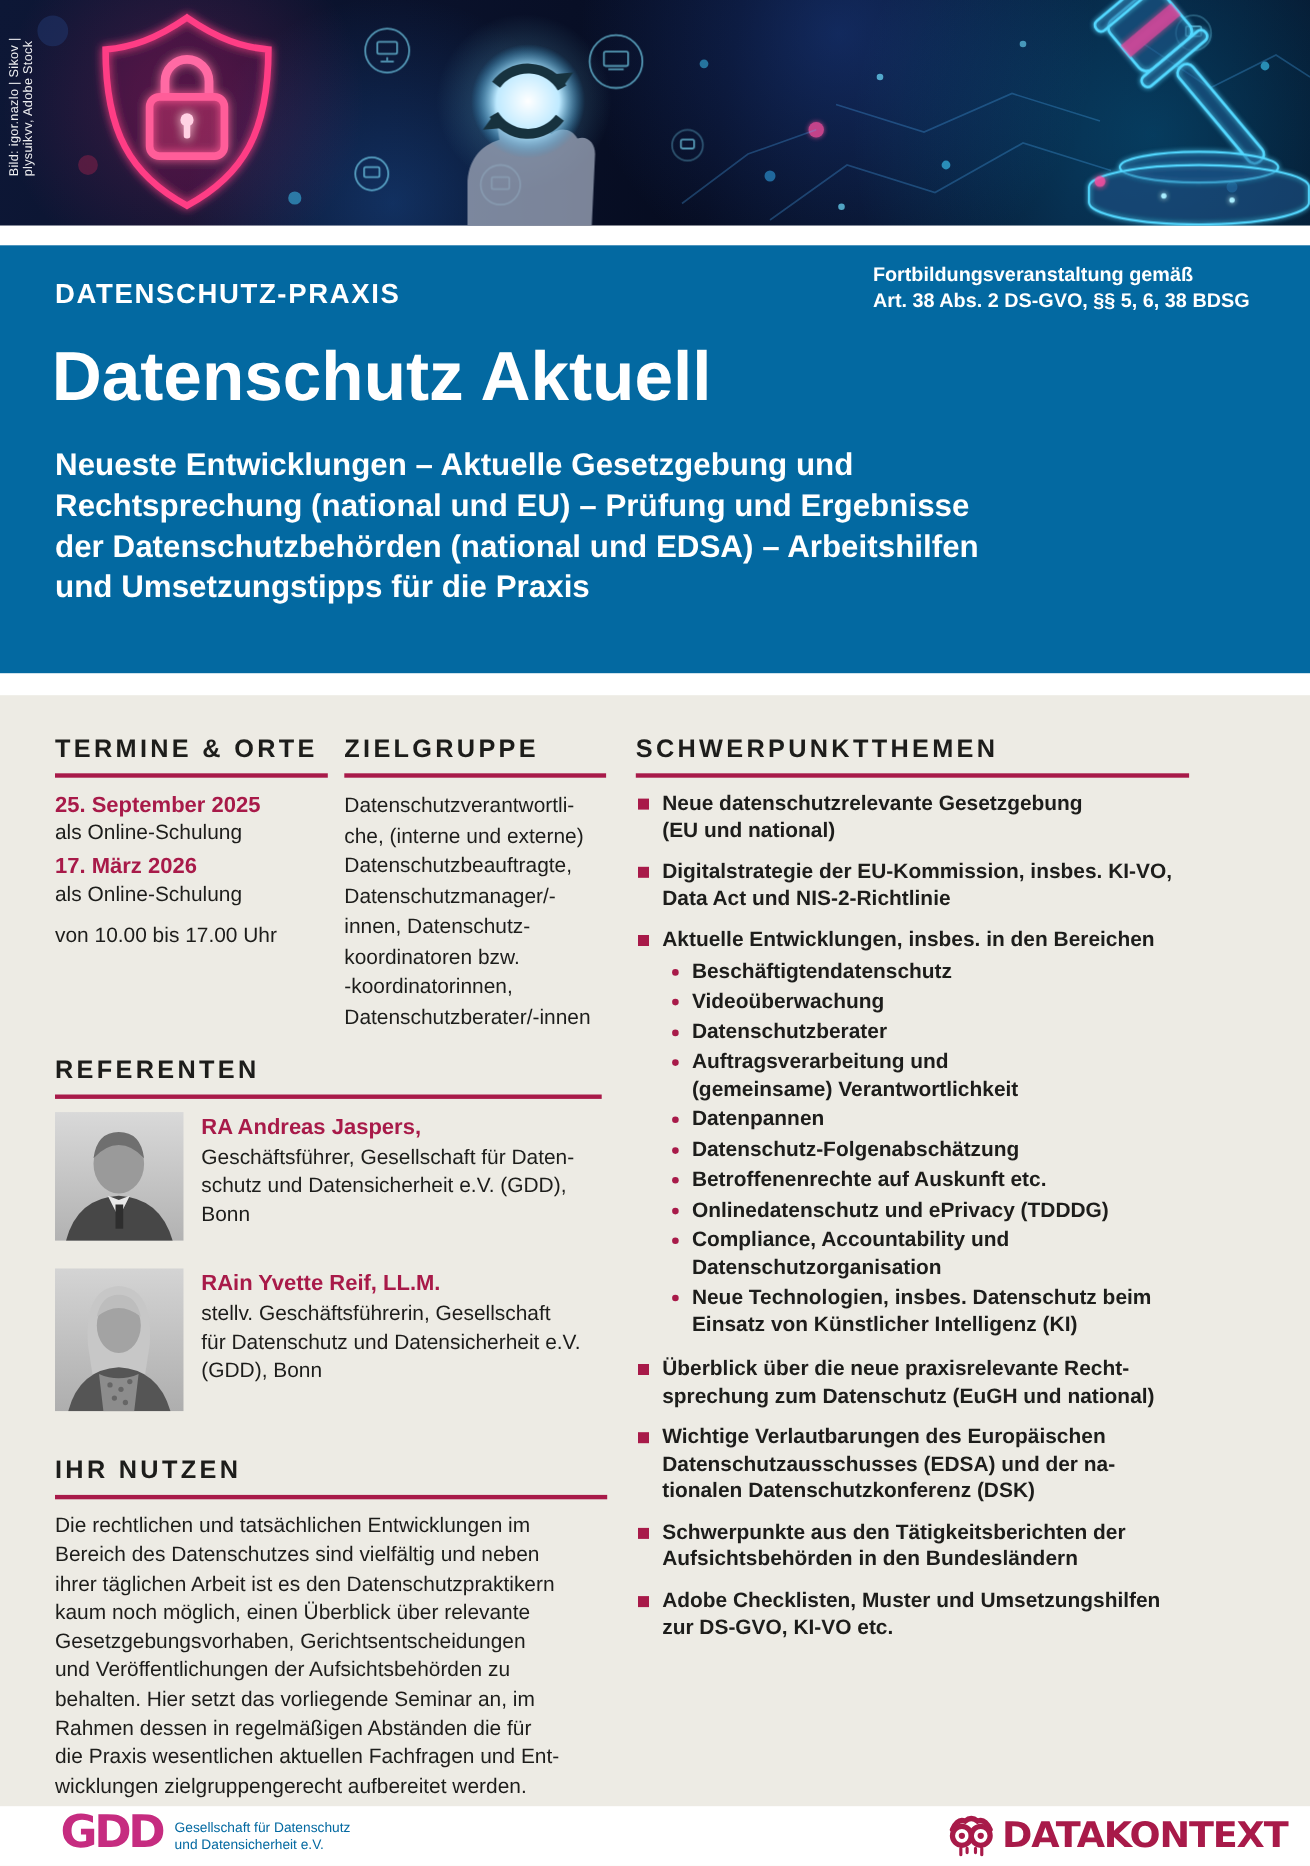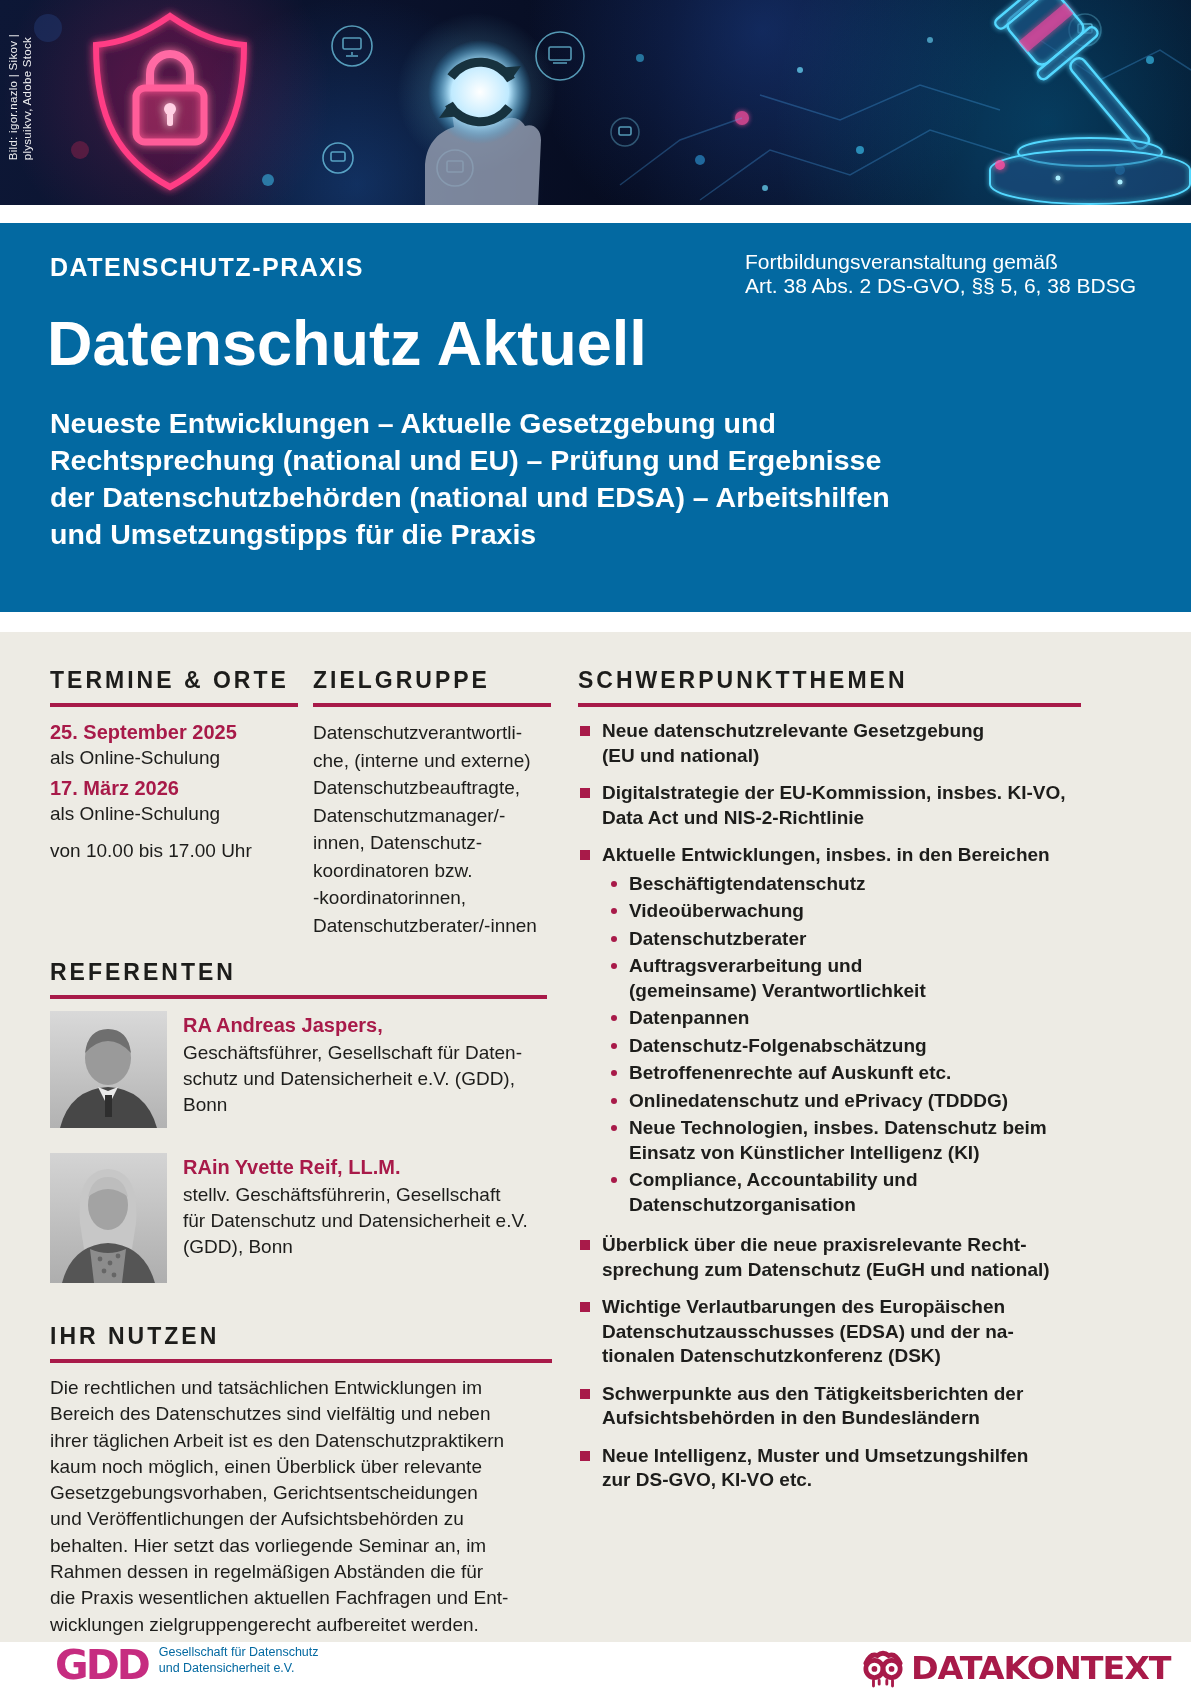--- a/index.html
+++ b/index.html
@@ -16,21 +16,21 @@
       radial-gradient(circle at 30% 90%, rgba(40,140,255,.25), rgba(40,140,255,0) 22%),
       linear-gradient(100deg,#0d1736 0%,#0a122c 30%,#060c20 55%,#081a36 82%,#061126 100%);}
   .hero-art{position:absolute;top:0;left:0;}
   .credit{position:absolute;left:7px;top:34px;color:#ffffff;opacity:.93;font-size:11.5px;
           line-height:13.5px;letter-spacing:.3px;writing-mode:vertical-rl;transform:rotate(180deg);
           white-space:pre-line;}
 
   
   .banner{position:absolute;top:223px;left:0;width:1191px;height:389px;background:#0369a1;color:#fff;}
   .brand{position:absolute;left:50px;top:30px;font-size:25px;font-weight:700;letter-spacing:1.5px;}
-  .note{position:absolute;right:55px;top:27px;font-size:21px;line-height:23.5px;font-weight:400;
+  .note{position:absolute;right:55px;top:15px;font-size:18px;line-height:23.5px;font-weight:700;
         white-space:pre-line;}
   .title{position:absolute;left:47px;top:84px;font-size:63px;font-weight:700;letter-spacing:0;}
   .subtitle{position:absolute;left:50px;top:182px;font-size:28.5px;line-height:37px;font-weight:700;
         white-space:pre-line;}
 
   
   .main-bg{position:absolute;top:632px;left:0;width:1191px;height:1010px;background:#edebe4;}
   .sec{position:absolute;}
   .sec-head{font-size:23px;font-weight:700;letter-spacing:3px;color:#1d1d1b;margin:15px 0 9px 0;}
   .rule{height:4px;background:#a81a49;margin:0 0 12px 0;}
@@ -56,21 +56,21 @@
   #sec-referenten{left:50px;top:944px;width:497px;}
   .speaker{display:flex;margin-bottom:25px;}
   .photo{flex:0 0 auto;margin-right:16px;}
   .sp-name{font-size:20px;font-weight:700;color:#a81a49;margin-top:1px;line-height:26px;}
   .sp-bio{font-size:19px;line-height:26px;white-space:pre-line;margin-top:2px;}
 
   #sec-nutzen{left:50px;top:1308px;width:502px;}
   .nutzen-text{font-size:19px;line-height:26.3px;white-space:pre-line;margin-top:2px;}
 
   
-  .footer-gdd{position:absolute;left:55px;top:1645px;display:flex;align-items:flex-start;}
+  .footer-gdd{position:absolute;left:55px;top:1645px;display:flex;align-items:flex-end;}
   .gdd-mark{font-family:"DejaVu Sans","Liberation Sans",sans-serif;font-size:41px;font-weight:800;
             color:#c62c80;letter-spacing:-3px;margin-right:11px;line-height:40px;}
   .gdd-caption{font-size:12.5px;line-height:15.5px;color:#0369a1;white-space:pre-line;}
   .footer-dk{position:absolute;right:31px;top:1648px;display:flex;align-items:center;}
   .owl{margin-right:7px;}
   .dk-text{font-family:"DejaVu Sans","Liberation Sans",sans-serif;font-size:32px;font-weight:800;
            color:#a81a49;letter-spacing:-1px;transform:scaleX(1.04);transform-origin:left center;}
 </style>
 </head>
 <body>
@@ -263,27 +263,27 @@
             <li class="subtopic">
                 <span class="dot"></span>
                 <span class="sub-text">Betroffenenrechte auf Auskunft etc.</span>
               </li>
             <li class="subtopic">
                 <span class="dot"></span>
                 <span class="sub-text">Onlinedatenschutz und ePrivacy (TDDDG)</span>
               </li>
             <li class="subtopic">
                 <span class="dot"></span>
+                <span class="sub-text">Compliance, Accountability und
+Datenschutzorganisation</span>
+              </li>
+            <li class="subtopic">
+                <span class="dot"></span>
                 <span class="sub-text">Neue Technologien, insbes. Datenschutz beim
 Einsatz von Künstlicher Intelligenz (KI)</span>
-              </li>
-            <li class="subtopic">
-                <span class="dot"></span>
-                <span class="sub-text">Compliance, Accountability und
-Datenschutzorganisation</span>
               </li>
           </ul>
         </span>
       </li>
       <li class="topic">
         <span class="sq"></span>
         <span class="topic-text">Überblick über die neue praxisrelevante Recht-
 sprechung zum Datenschutz (EuGH und national)</span>
       </li>
       <li class="topic">
@@ -292,21 +292,21 @@
 Datenschutzausschusses (EDSA) und der na-
 tionalen Datenschutzkonferenz (DSK)</span>
       </li>
       <li class="topic">
         <span class="sq"></span>
         <span class="topic-text">Schwerpunkte aus den Tätigkeitsberichten der
 Aufsichtsbehörden in den Bundesländern</span>
       </li>
       <li class="topic">
         <span class="sq"></span>
-        <span class="topic-text">Neue Intelligenz, Muster und Umsetzungshilfen
+        <span class="topic-text">Adobe Checklisten, Muster und Umsetzungshilfen
 zur DS-GVO, KI-VO etc.</span>
       </li>
     </ul>
   </div>
 
   <div class="sec" id="sec-referenten">
     <div class="sec-head">REFERENTEN</div>
     <div class="rule"></div>
 
     <div class="speaker">

